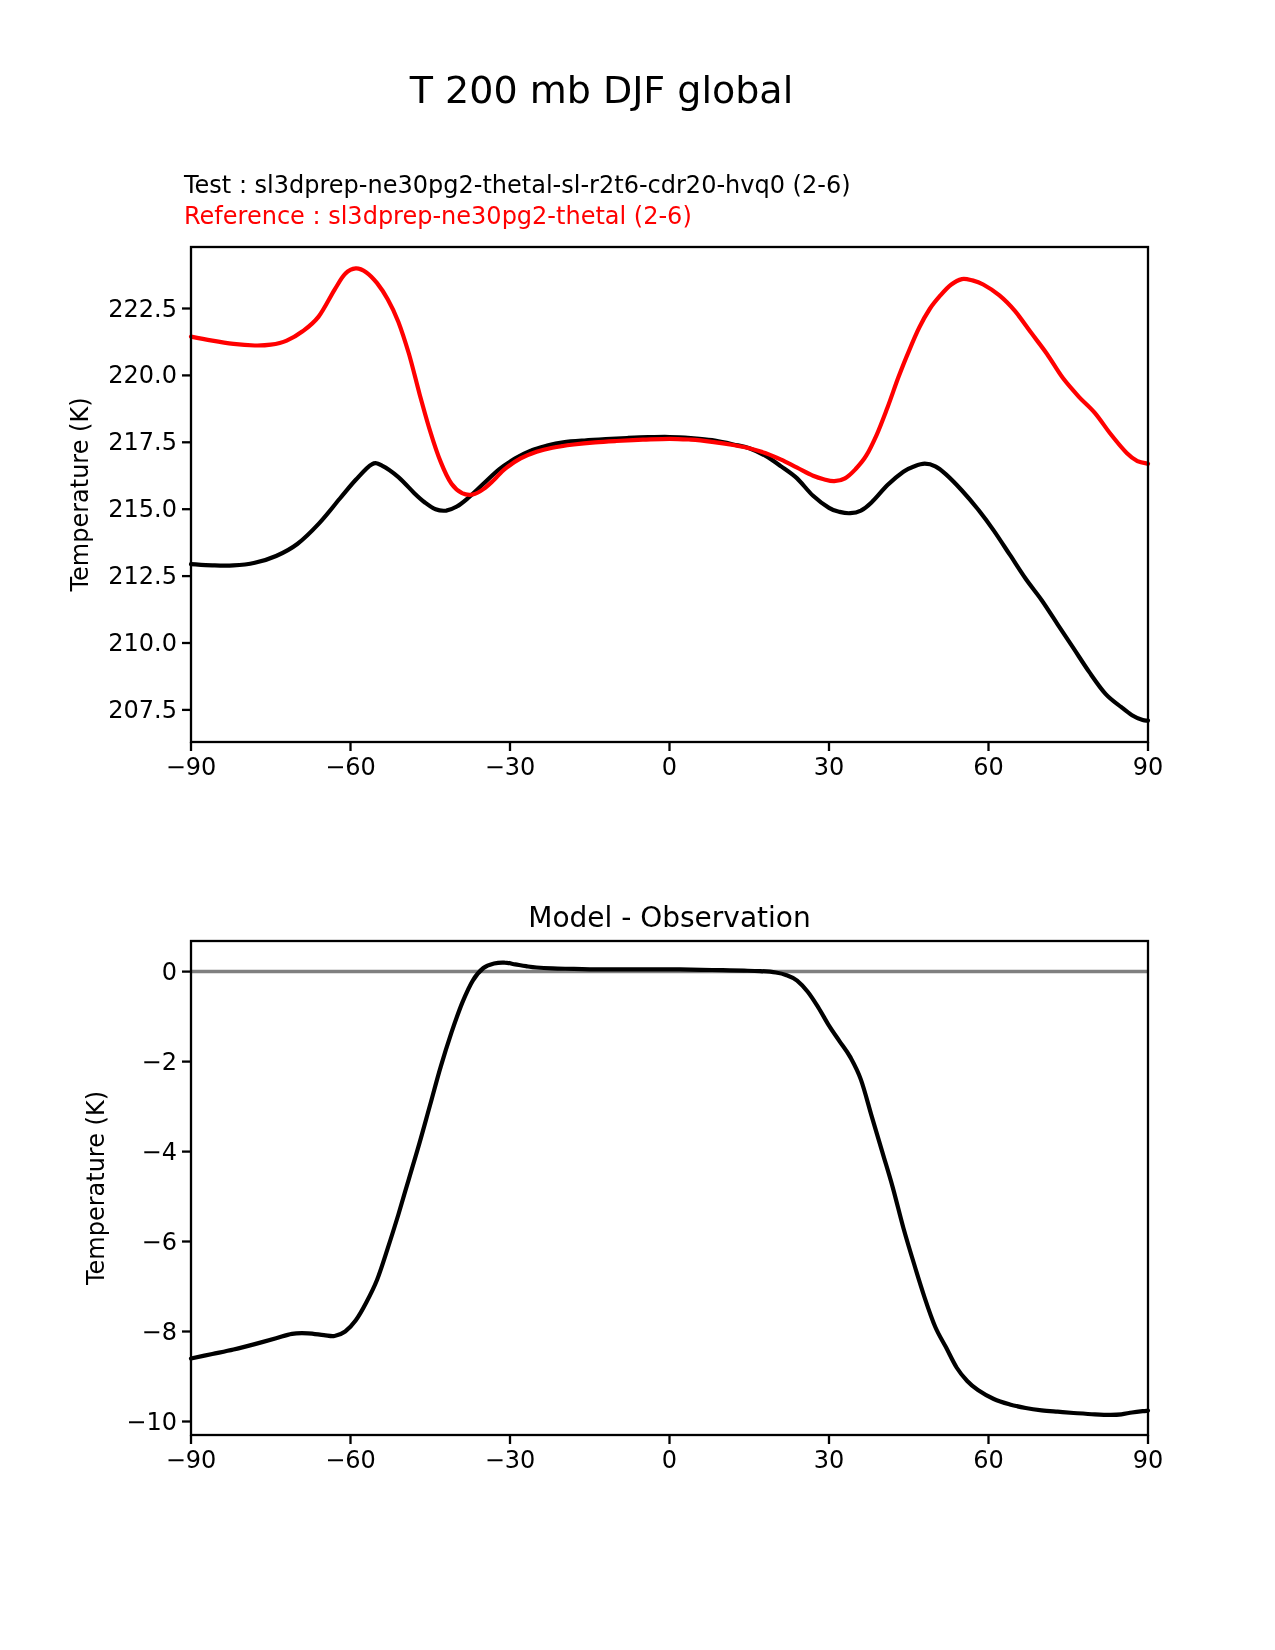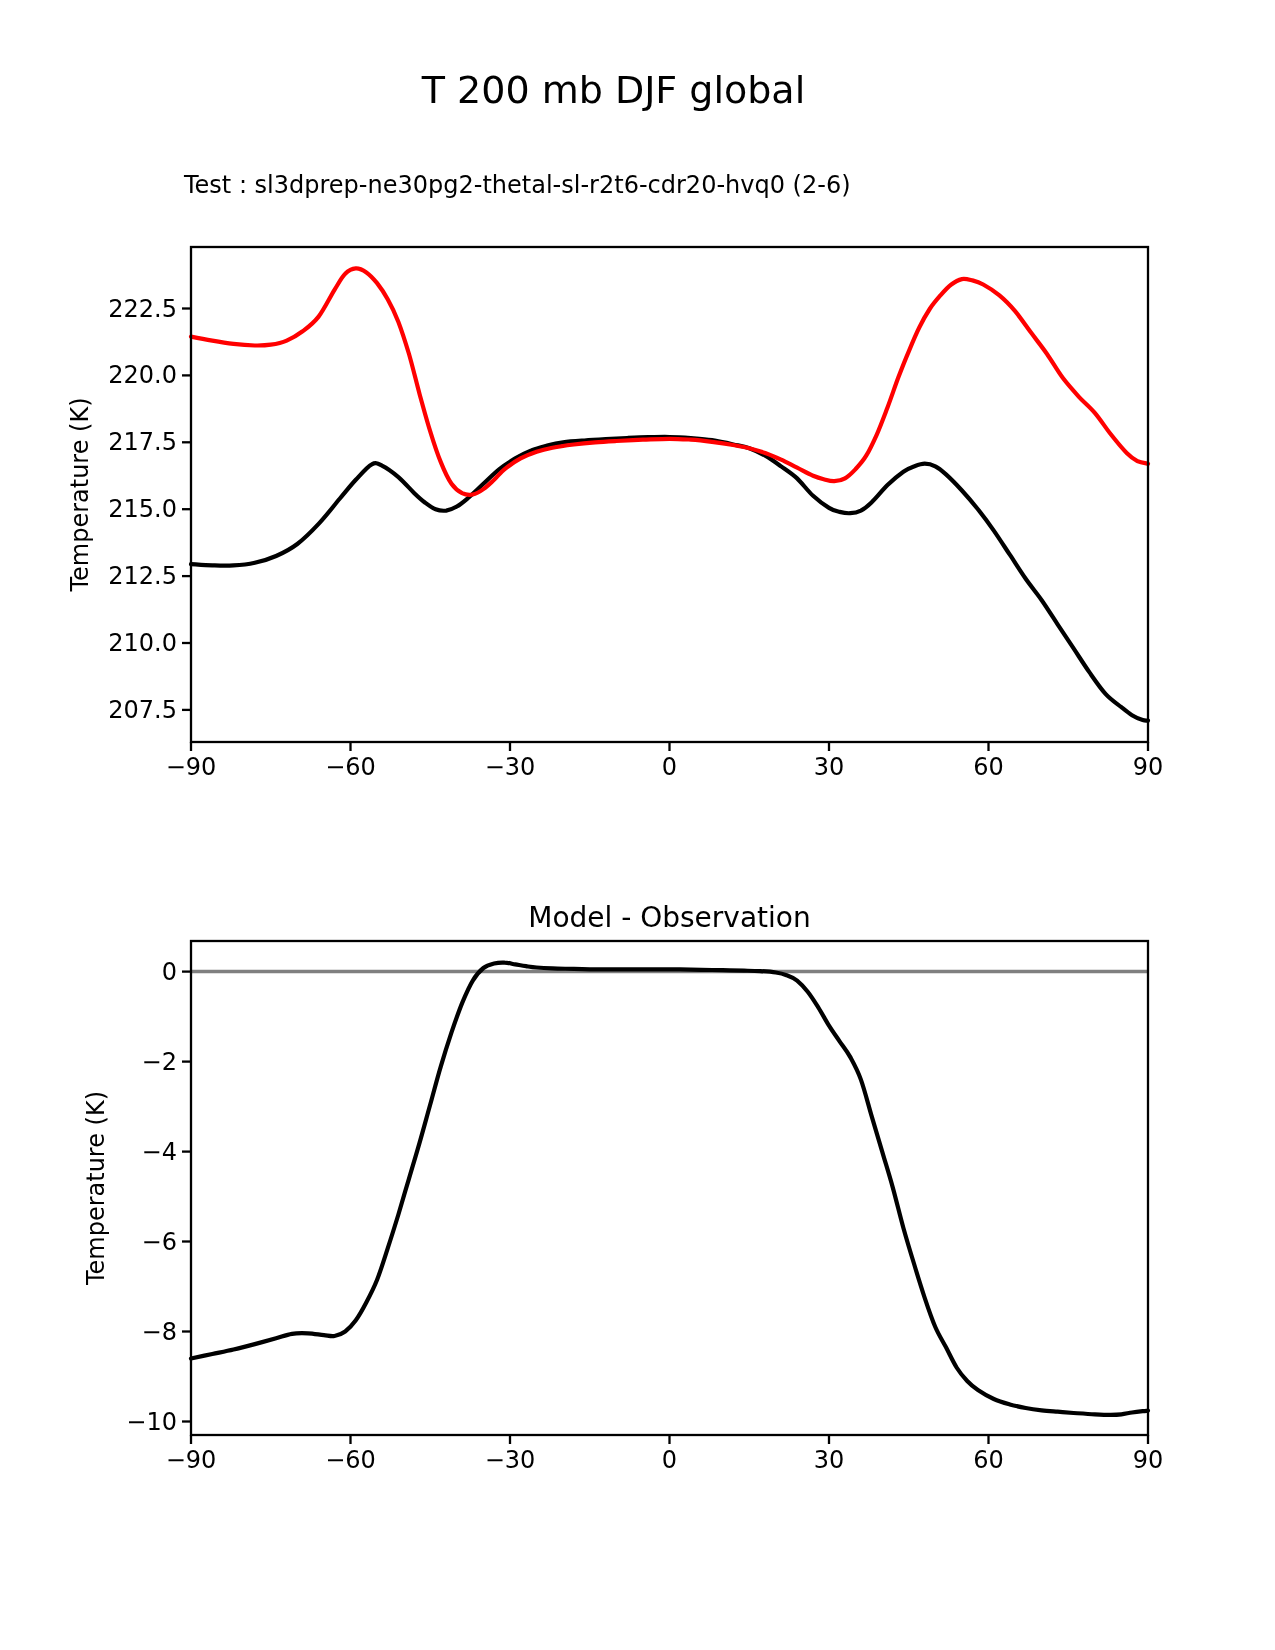--- a/index.html
+++ b/index.html
@@ -1,31 +1,32 @@
 <!DOCTYPE html>
 <html><head>
 <meta charset="utf-8">
 <style>
   html,body{margin:0;padding:0;background:#ffffff;}
   .fig{position:relative;width:1275px;height:1650px;background:#ffffff;
        font-family:"DejaVu Sans","Liberation Sans",sans-serif;overflow:hidden;}
-  .suptitle{position:absolute;left:16px;top:68px;width:1195px;text-align:center;
+  .suptitle{position:absolute;left:4px;top:68px;width:1195px;text-align:center;
             font-size:38px;color:#000000;}
   .run-label{position:absolute;left:184px;font-size:24px;white-space:nowrap;}
   #test-label{top:171px;color:#000000;}
   #ref-label{top:202px;}
   #fig-svg{position:absolute;left:0;top:0;}
   text{font-family:"DejaVu Sans","Liberation Sans",sans-serif;fill:#000000;}
 </style>
 </head>
 <body>
 
 <div class="fig">
   <div class="suptitle">T 200 mb DJF global</div>
   <div class="run-label" id="test-label">Test : sl3dprep-ne30pg2-thetal-sl-r2t6-cdr20-hvq0 (2-6)</div>
+  <div class="run-label" id="ref-label" style="color: rgb(255, 0, 0);">Reference : sl3dprep-ne30pg2-thetal (2-6)</div>
   <svg id="fig-svg" width="1275" height="1650">
       <g>
         <path d="M191.0,564.1C194.5,564.3,205.2,565.2,212.3,565.4C219.4,565.6,226.4,565.9,233.5,565.4C240.6,565.0,247.7,564.3,254.8,562.7C261.9,561.2,269.0,559.2,276.1,556.0C283.2,552.9,290.2,549.4,297.3,544.0C304.4,538.6,311.5,531.5,318.6,523.9C325.7,516.4,333.7,505.9,339.9,498.5C346.1,491.2,350.5,485.5,355.8,479.8C361.1,474.1,367.3,466.6,371.8,464.3C376.2,461.9,378.0,463.7,382.4,465.9C386.8,468.0,393.0,472.6,398.4,477.1C403.7,481.7,409.9,488.9,414.3,493.2C418.7,497.4,421.4,499.9,424.9,502.5C428.5,505.2,432.0,507.9,435.6,509.2C439.1,510.6,442.7,511.0,446.2,510.6C449.7,510.1,453.3,508.5,456.8,506.5C460.4,504.5,463.0,502.3,467.5,498.5C471.9,494.7,478.1,488.7,483.4,483.8C488.7,478.9,494.1,473.3,499.4,469.1C504.7,464.8,510.0,461.5,515.3,458.4C520.6,455.3,525.9,452.5,531.3,450.4C536.6,448.2,541.9,446.9,547.2,445.5C552.5,444.2,557.0,443.2,563.2,442.3C569.4,441.5,577.3,441.0,584.4,440.5C591.5,439.9,598.6,439.5,605.7,439.1C612.8,438.7,619.9,438.4,627.0,438.0C634.1,437.7,641.1,437.4,648.2,437.2C655.3,437.1,662.4,436.8,669.5,437.0C676.6,437.1,683.7,437.5,690.8,438.0C697.9,438.6,704.9,439.1,712.0,440.2C719.1,441.3,727.1,443.1,733.3,444.5C739.5,445.8,743.9,446.3,749.3,448.2C754.6,450.1,759.9,452.7,765.2,455.7C770.5,458.7,775.8,462.6,781.1,466.4C786.5,470.2,791.8,473.5,797.1,478.4C802.4,483.4,807.7,490.9,813.1,495.8C818.4,500.7,824.6,505.2,829.0,507.9C833.4,510.6,836.1,511.0,839.6,511.9C843.2,512.8,846.7,513.5,850.3,513.2C853.8,513.0,857.4,512.3,860.9,510.6C864.4,508.8,867.1,506.8,871.5,502.5C876.0,498.3,882.2,490.3,887.5,485.1C892.8,480.0,899.0,474.9,903.4,471.8C907.9,468.6,910.5,467.7,914.1,466.4C917.6,465.1,921.2,463.7,924.7,463.7C928.2,463.7,931.8,464.6,935.3,466.4C938.9,468.2,941.5,470.4,946.0,474.4C950.4,478.4,956.6,484.7,961.9,490.5C967.2,496.3,972.5,502.5,977.9,509.2C983.2,515.9,988.5,523.0,993.8,530.6C999.1,538.2,1004.5,546.7,1009.8,554.7C1015.1,562.7,1020.4,571.2,1025.7,578.8C1031.0,586.4,1036.3,592.6,1041.7,600.2C1047.0,607.8,1052.3,616.2,1057.6,624.3C1062.9,632.3,1068.3,640.3,1073.6,648.4C1078.9,656.4,1084.2,664.9,1089.5,672.4C1094.8,680.0,1100.2,688.0,1105.5,693.8C1110.8,699.6,1117.0,703.6,1121.4,707.2C1125.8,710.8,1128.5,713.1,1132.0,715.2C1135.6,717.4,1140.0,719.2,1142.7,720.1C1145.3,721.0,1147.1,720.5,1148.0,720.6" fill="none" stroke="#000000" stroke-width="4.2" stroke-linecap="round" stroke-linejoin="round"></path>
         <path d="M191.0,336.6C194.5,337.3,205.2,339.4,212.3,340.6C219.4,341.9,226.4,343.1,233.5,343.9C240.6,344.7,248.6,345.3,254.8,345.5C261.0,345.6,265.4,345.5,270.8,344.7C276.1,343.9,281.4,342.9,286.7,340.6C292.0,338.4,297.3,335.3,302.6,331.3C308.0,327.3,313.3,323.5,318.6,316.6C323.9,309.7,330.1,296.9,334.5,289.8C339.0,282.7,341.6,277.3,345.2,273.8C348.7,270.2,352.3,268.6,355.8,268.4C359.4,268.2,362.9,270.0,366.4,272.4C370.0,274.9,373.5,278.7,377.1,283.1C380.6,287.6,384.2,292.7,387.7,299.2C391.3,305.6,394.8,312.8,398.4,321.9C401.9,331.1,405.4,342.0,409.0,354.0C412.5,366.1,416.1,381.2,419.6,394.2C423.2,407.1,426.7,420.3,430.3,431.6C433.8,443.0,437.3,453.7,440.9,462.4C444.4,471.1,448.0,478.7,451.5,483.8C455.1,488.9,458.6,491.4,462.1,493.2C465.7,494.9,469.2,495.2,472.8,494.5C476.3,493.8,479.9,491.6,483.4,489.1C487.0,486.7,490.5,483.1,494.1,479.8C497.6,476.4,500.3,472.6,504.7,469.1C509.1,465.5,515.3,461.3,520.6,458.4C525.9,455.5,531.3,453.5,536.6,451.7C541.9,449.9,546.3,448.9,552.5,447.7C558.7,446.5,566.7,445.4,573.8,444.5C580.9,443.6,588.0,442.9,595.1,442.3C602.2,441.7,608.4,441.4,616.3,441.0C624.3,440.5,634.1,440.0,642.9,439.6C651.8,439.3,661.5,438.8,669.5,438.8C677.5,438.8,683.7,439.2,690.8,439.6C697.9,440.1,704.9,440.9,712.0,441.8C719.1,442.7,727.1,443.9,733.3,445.0C739.5,446.1,743.9,446.9,749.3,448.2C754.6,449.5,759.9,451.1,765.2,453.0C770.5,454.9,775.8,457.3,781.1,459.7C786.5,462.2,791.8,465.1,797.1,467.7C802.4,470.4,808.6,473.9,813.1,475.8C817.5,477.7,820.1,478.4,823.7,479.2C827.2,480.1,830.8,481.3,834.3,481.1C837.9,481.0,841.4,480.5,845.0,478.4C848.5,476.4,852.0,472.9,855.6,469.1C859.1,465.3,862.7,461.5,866.2,455.7C869.8,449.9,873.3,442.3,876.9,434.3C880.4,426.3,883.9,416.9,887.5,407.5C891.0,398.2,894.6,387.5,898.1,378.1C901.7,368.7,905.2,359.8,908.8,351.4C912.3,342.9,915.8,334.4,919.4,327.3C922.9,320.1,926.5,313.9,930.0,308.5C933.6,303.2,937.1,299.2,940.6,295.2C944.2,291.1,947.7,287.1,951.3,284.5C954.8,281.8,958.4,279.8,961.9,279.1C965.5,278.4,969.0,279.6,972.5,280.4C976.1,281.3,978.8,282.0,983.2,284.5C987.6,286.9,993.8,290.7,999.1,295.2C1004.5,299.6,1009.8,305.0,1015.1,311.2C1020.4,317.5,1025.7,325.5,1031.0,332.6C1036.3,339.8,1041.7,346.4,1047.0,354.0C1052.3,361.6,1057.6,371.0,1062.9,378.1C1068.3,385.2,1073.6,391.0,1078.9,396.8C1084.2,402.6,1089.5,406.6,1094.8,412.9C1100.1,419.1,1105.5,427.6,1110.8,434.3C1116.1,441.0,1122.3,448.6,1126.7,453.0C1131.2,457.5,1133.8,459.3,1137.4,461.1C1140.9,462.8,1146.2,463.3,1148.0,463.7" fill="none" stroke="#ff0000" stroke-width="4.2" stroke-linecap="round" stroke-linejoin="round"></path>
         <rect x="191" y="247" width="957" height="495" fill="none" stroke="#000000" stroke-width="2.3"></rect>
         <line x1="191.0" x2="191.0" y1="742" y2="751" stroke="#000000" stroke-width="2.3"></line>
         <text x="191.0" y="775" text-anchor="middle" font-size="24">−90</text>
         <line x1="350.5" x2="350.5" y1="742" y2="751" stroke="#000000" stroke-width="2.3"></line>
         <text x="350.5" y="775" text-anchor="middle" font-size="24">−60</text>
         <line x1="510.0" x2="510.0" y1="742" y2="751" stroke="#000000" stroke-width="2.3"></line>

